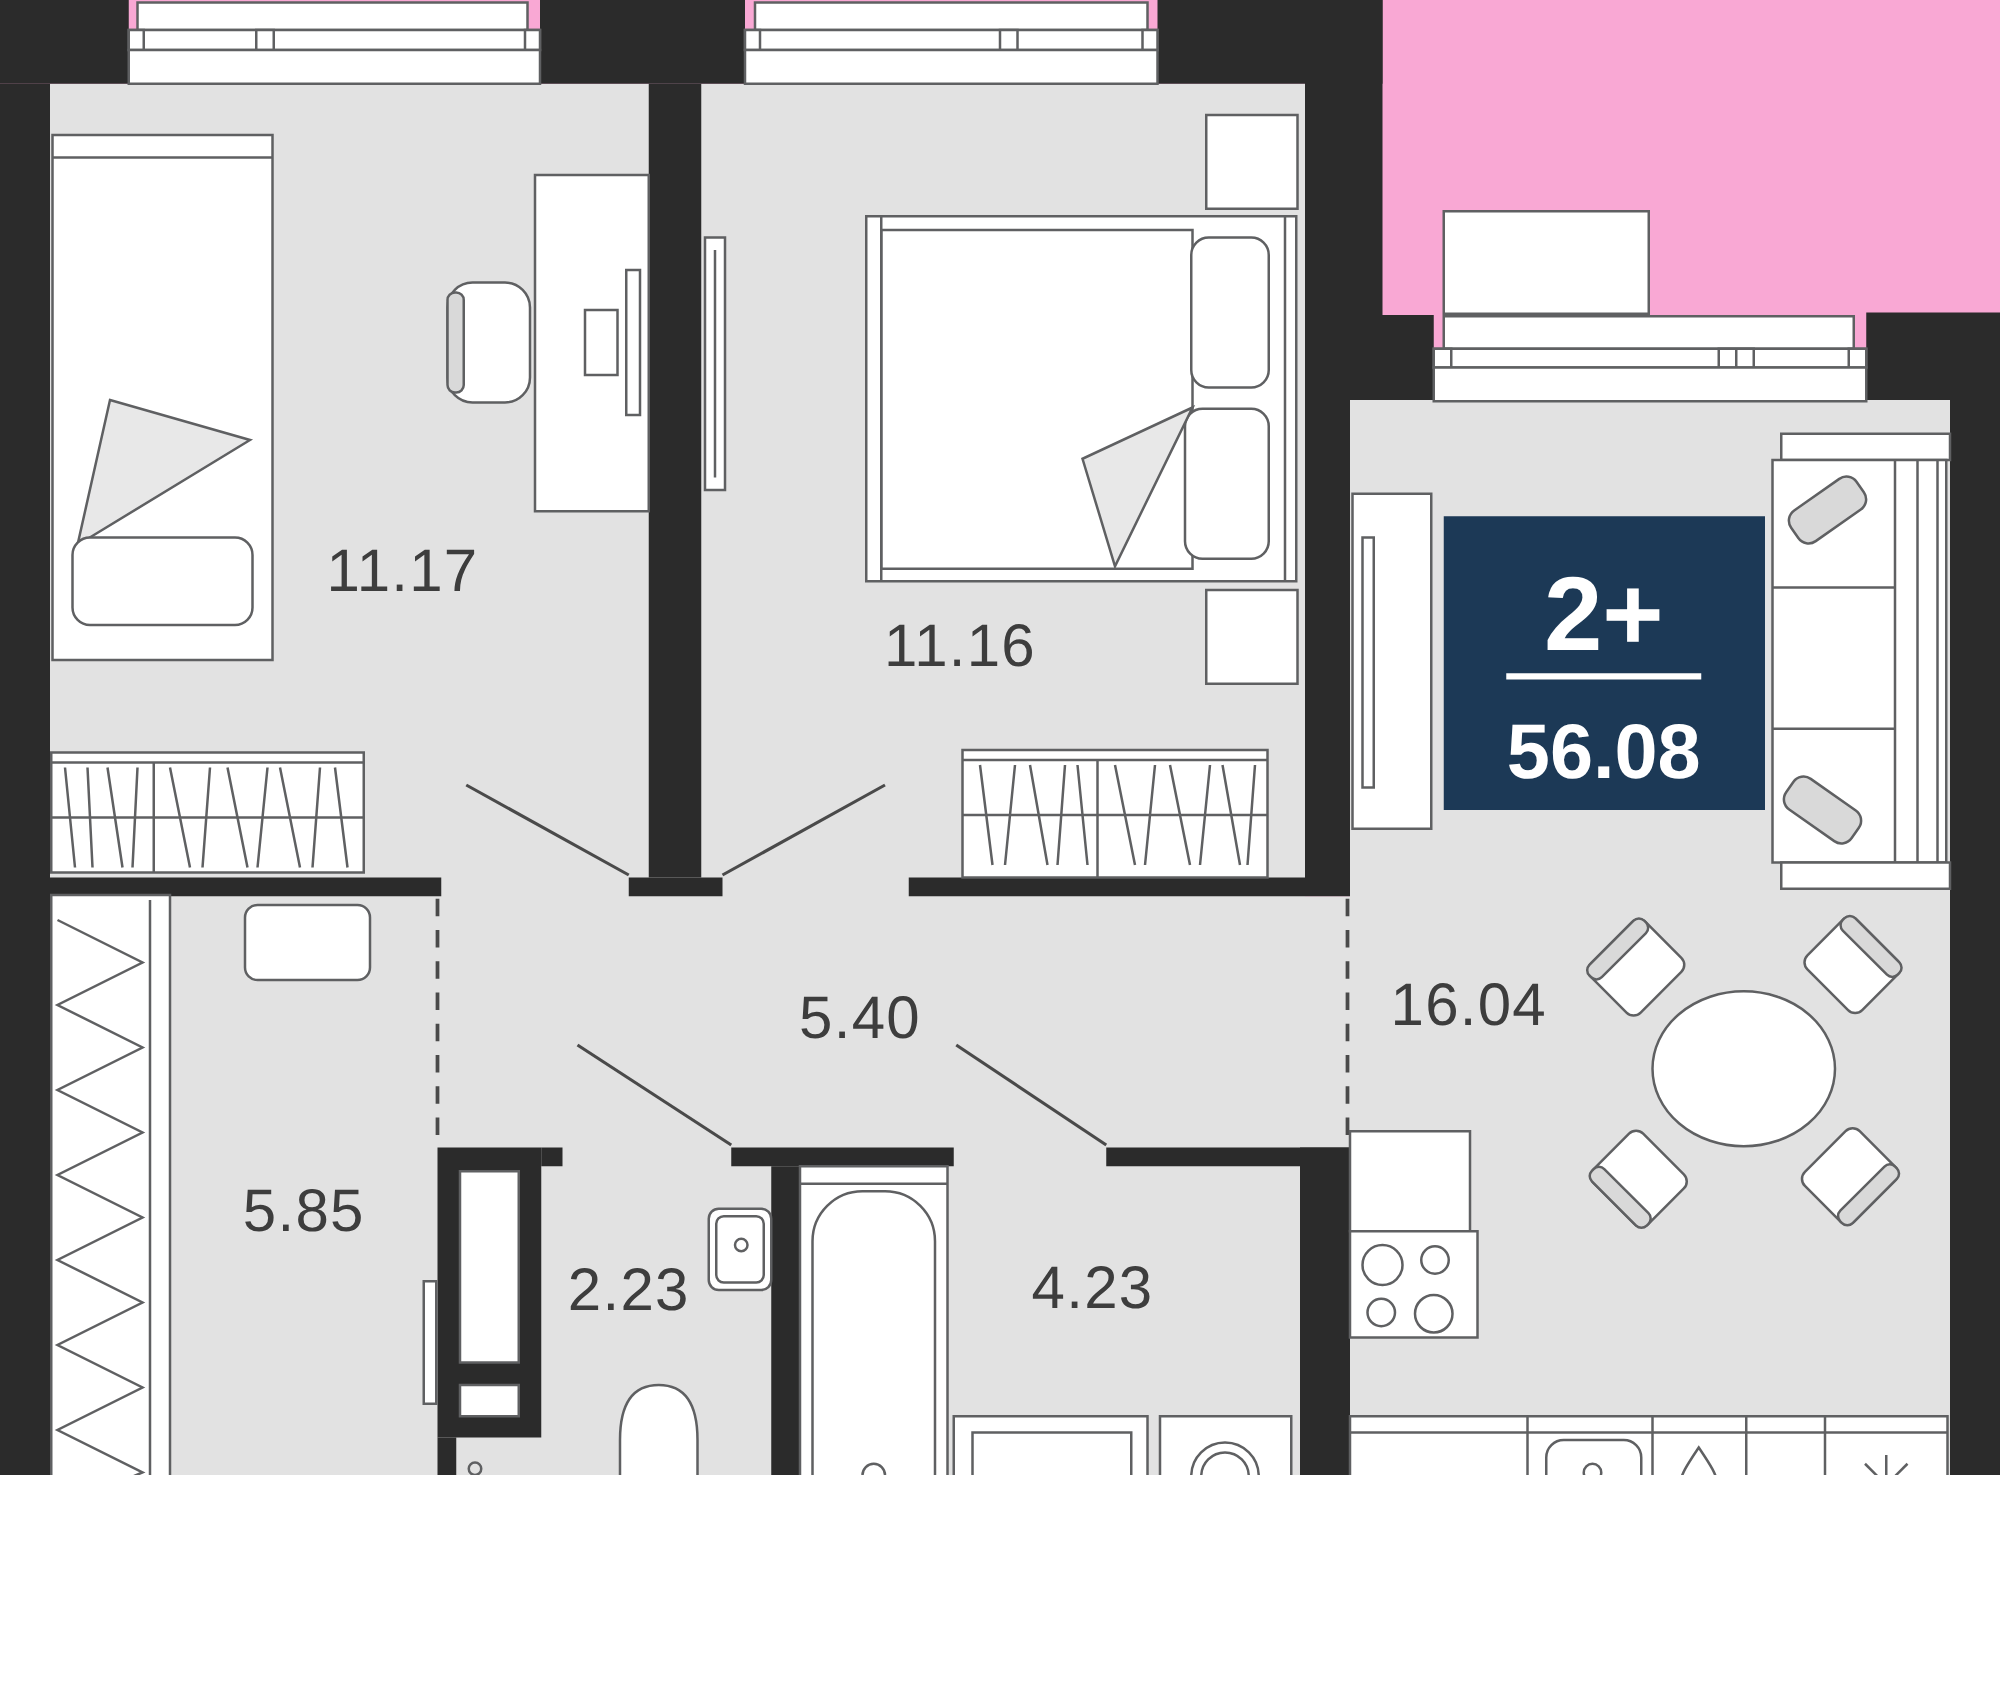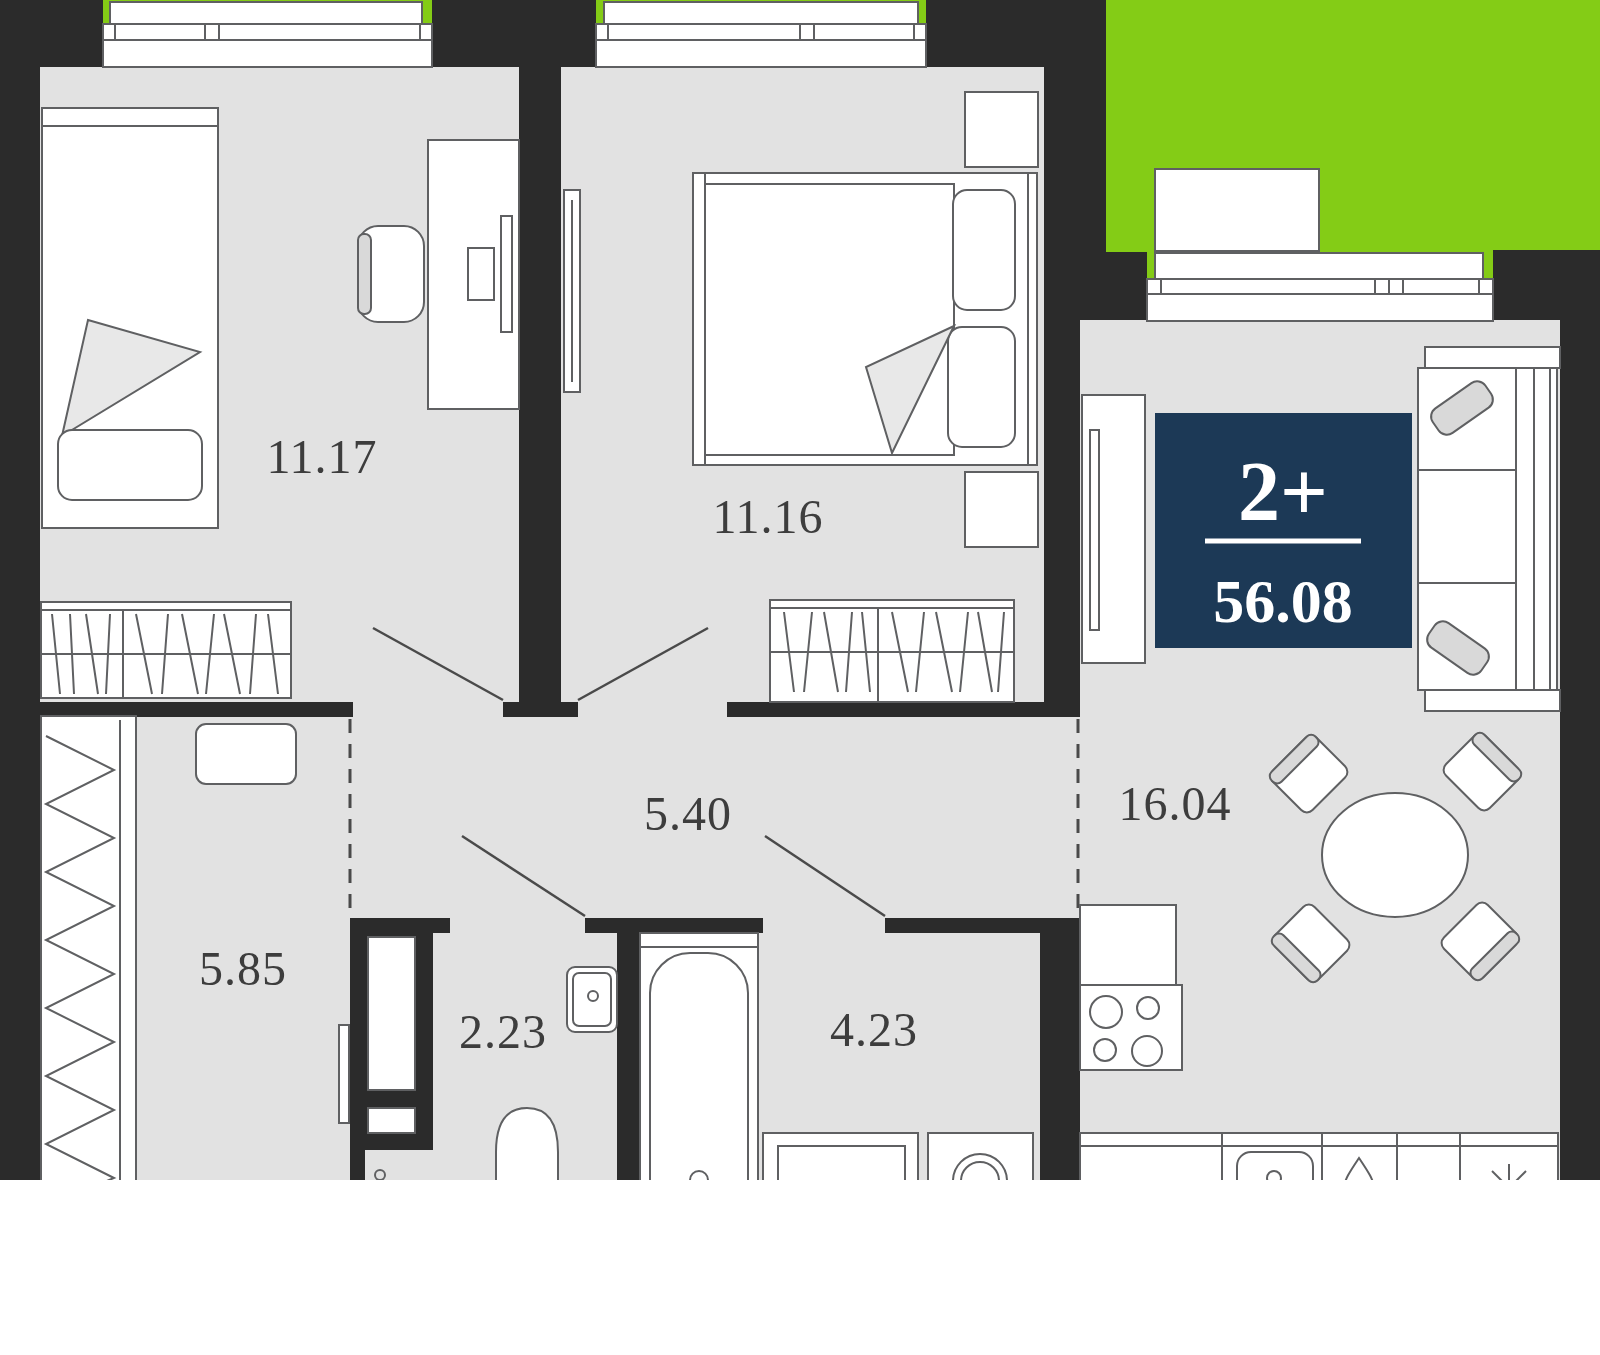--- a/index.html
+++ b/index.html
@@ -1,17 +1,17 @@
 <!DOCTYPE html>
 <html><head>
 <meta charset="utf-8">
 <style>
   html,body{margin:0;padding:0;background:#ffffff;}
-  .plan-wrap{position:relative;width:1600px;height:1180px;background:#84cc16;
-             font-family:Liberation Serif, serif;}
+  .plan-wrap{position:relative;width:1600px;height:1180px;background:#f9a8d4;
+             font-family:Liberation Sans, sans-serif;}
   svg{display:block}
   .wall{fill:#2b2b2b;stroke:none}
   .floor{fill:#e2e2e2;stroke:none}
   .f{fill:#ffffff;stroke:#5f6062;stroke-width:2}
   .ln{fill:none;stroke:#5f6062;stroke-width:2}
   .soft{fill:#d9d9d9;stroke:#5f6062;stroke-width:2}
   .tri{fill:#e8e8e8;stroke:#5f6062;stroke-width:2}
   .dash{fill:none;stroke:#4a4a4a;stroke-width:3;stroke-dasharray:14 11}
   .door{fill:none;stroke:#4a4a4a;stroke-width:2.5}
   .room-label{font-size:48px;fill:#3d3d3d;letter-spacing:1px;text-anchor:middle}

